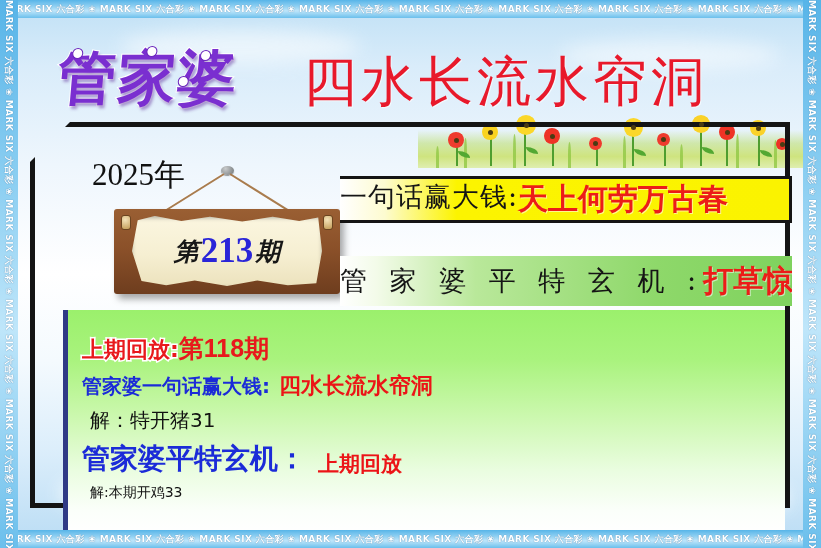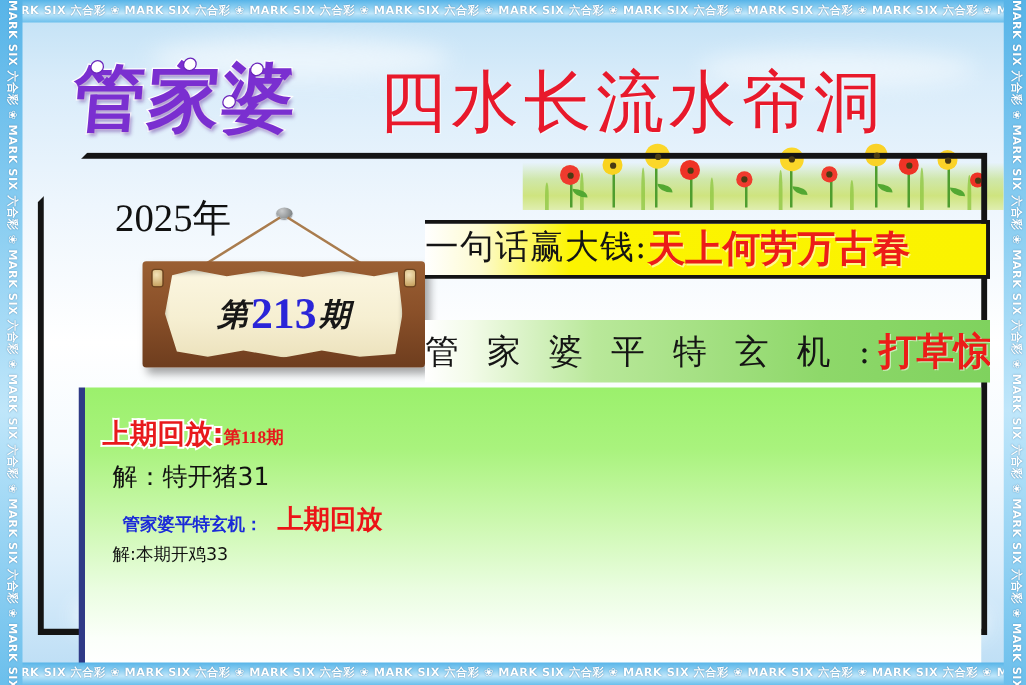--- a/index.html
+++ b/index.html
@@ -175,42 +175,42 @@
   }
   .line{white-space:nowrap;display:flex;align-items:baseline;}
   .line + .line{margin-top:6px;}
 
   .l1-label{
     font-family:"DejaVu Sans","Liberation Sans",sans-serif;
     font-size:22px;font-weight:bold;color:#e8191c;letter-spacing:0px;
     -webkit-text-stroke:3px #ffffff;paint-order:stroke fill;
   }
   .l1-value{
-    font-family:Liberation Serif, serif;
-    font-size:14px;font-weight:bold;color:#e8191c;
+    font-family:Liberation Sans, sans-serif;
+    font-size:25px;font-weight:bold;color:#e8191c;
   }
   .l1-nums{
     font-family:"Liberation Sans","DejaVu Sans",sans-serif;
     font-size:21px;font-weight:bold;color:#e8191c;padding-left:7px;
   }
   .l2-label{
     font-family:"DejaVu Sans","Liberation Sans",sans-serif;
     font-size:20px;font-weight:bold;color:#1b2bd8;
   }
   .l2-value{
     font-family:"DejaVu Sans","Liberation Sans",sans-serif;
     font-size:22px;font-weight:bold;color:#ec1417;padding-left:9px;
   }
   .l3{
     font-family:"DejaVu Sans","Liberation Sans",sans-serif;
     font-size:20px;color:#111111;padding-left:8px;
   }
   .l4-label{
     font-family:"DejaVu Sans","Liberation Sans",sans-serif;
-    font-size:14px;font-weight:bold;color:#1b2bd8;margin-left:16px;
+    font-size:28px;font-weight:bold;color:#1b2bd8;
   }
   .l4-value{
     font-family:"DejaVu Sans","Liberation Sans",sans-serif;
     font-size:21px;font-weight:bold;color:#ec1417;padding-left:12px;
   }
   .l5{
     font-family:"DejaVu Sans","Liberation Sans",sans-serif;
     font-size:14px;color:#111111;padding-left:8px;
   }
   .gap-a{margin-top:14px;}
@@ -340,20 +340,24 @@
       <span class="bn-value">打草惊蛇</span>
     </div>
 
     <div id="content">
 
       <div class="line gap-a">
         <span class="l1-label">上期回放:</span>
         <span class="l1-value">第118期</span>
       </div>
 
+      <div class="line gap-b">
+        <span class="l2-label">管家婆一句话赢大钱:</span>
+        <span class="l2-value">四水长流水帘洞</span>
+      </div>
 
       <div class="line gap-c">
         <span class="l3">解：特开猪31</span>
       </div>
 
       <div class="line gap-c">
         <span class="l4-label">管家婆平特玄机：</span>
         <span class="l4-value">上期回放</span>
       </div>
 

